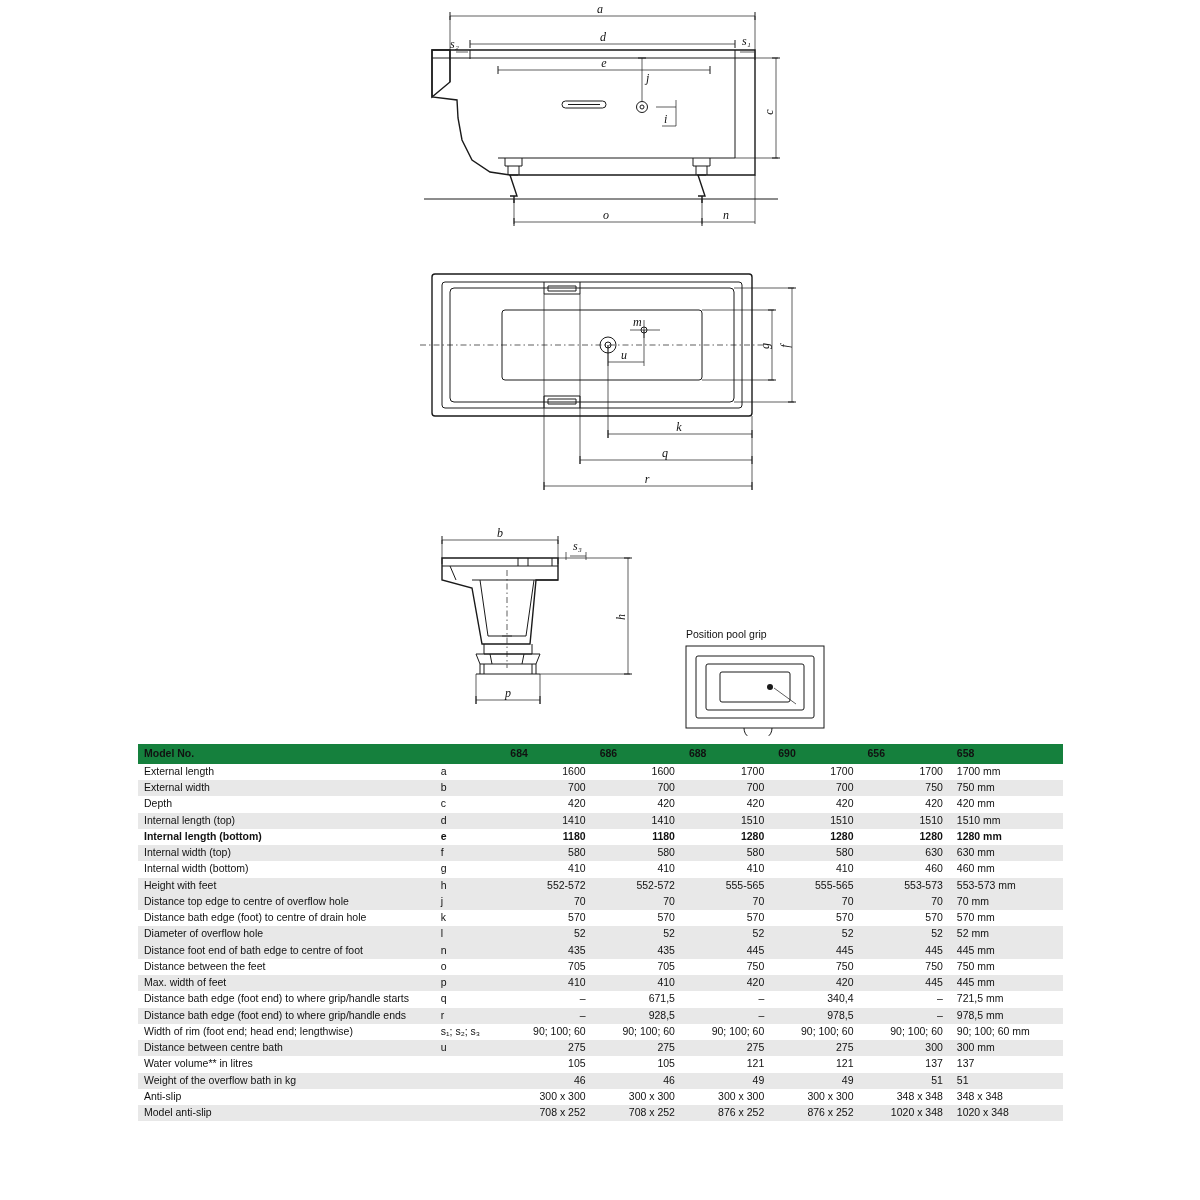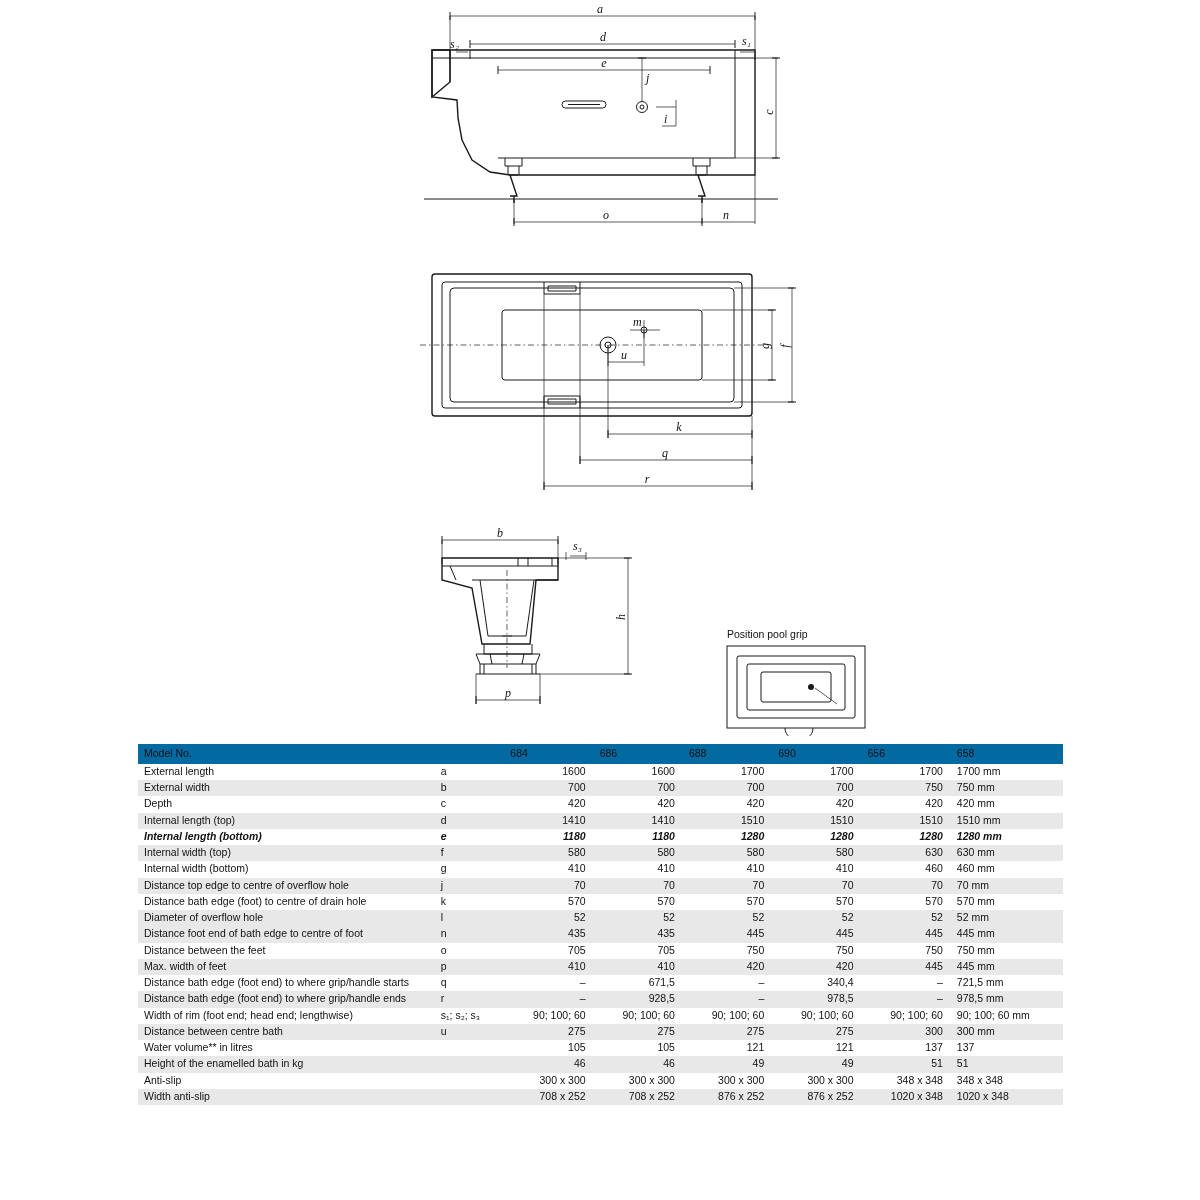--- a/index.html
+++ b/index.html
@@ -57,26 +57,26 @@
     font-family: "Liberation Sans", sans-serif;
   }
   table.spec td, table.spec th {
     padding: 2px 4px 2.5px 4px;
     line-height: 1.12;
     border: none;
     white-space: nowrap;
   }
   table.spec tr.alt td { background: #e8e8e8; }
   table.spec tr.hdr td {
-    background: #0369a1;
-    font-weight: normal;
+    background: #15803d;
+    font-weight: bold;
     padding-top: 4px;
     padding-bottom: 4px;
   }
-  table.spec tr.bold td { font-weight: bold; font-style: italic; }
+  table.spec tr.bold td { font-weight: bold; }
   .c-name { text-align: left; width: 300px; padding-left: 6px !important; }
   .c-sym  { text-align: left; width: 72px; }
   .c-val  { text-align: right; width: 86px; padding-right: 10px !important; }
   .c-last { text-align: left; width: 110px; padding-right: 8px !important; }
   tr.hdr .c-val, tr.hdr .c-last { text-align: left; }
 </style>
 </head>
 <body>
 
 <div class="page">
@@ -246,21 +246,21 @@
       <text class="lbl-it" x="215" y="99" text-anchor="middle" transform="rotate(-90 215 99)">h</text>
 
       <line class="dim" x1="66" y1="156" x2="66" y2="186"></line>
       <line class="dim" x1="130" y1="156" x2="130" y2="186"></line>
       <line class="dim" x1="66" y1="182" x2="130" y2="182"></line>
       <path class="ln thin" d="M66 178 L66 186 M130 178 L130 186"></path>
       <text class="lbl-it" x="98" y="179" text-anchor="middle">p</text>
     </svg>
   </div>
 
-  <div class="draw" style="left:684px; top:626px;margin-left:41px;">
+  <div class="draw" style="left:684px; top:626px;">
     <svg width="180" height="110" viewBox="0 0 180 110">
       <rect class="ln thin" x="2" y="20" width="138" height="82" fill="#ffffff"></rect>
       <rect class="ln thin" x="12" y="30" width="118" height="62" rx="2" fill="#ffffff"></rect>
       <rect class="ln thin" x="22" y="38" width="98" height="46" rx="2" fill="#ffffff"></rect>
       <rect class="ln thin" x="36" y="46" width="70" height="30" rx="2" fill="#ffffff"></rect>
       <circle cx="86" cy="61" r="3" fill="#1a1a1a"></circle>
       <path class="ln thin" d="M60 102 C60 118, 88 118, 88 102" fill="#ffffff"></path>
       <path class="dim" d="M90 62 L112 78"></path>
       <text class="boxlabel" x="2" y="12">Position pool grip</text>
     </svg>
@@ -343,20 +343,30 @@
             <td class="c-name">Internal width (bottom)</td>
             <td class="c-sym">g</td>
             <td class="c-val">410</td>
             <td class="c-val">410</td>
             <td class="c-val">410</td>
             <td class="c-val">410</td>
             <td class="c-val">460</td>
             <td class="c-last">460 mm</td>
           </tr>
           <tr class="alt">
+            <td class="c-name">Height with feet</td>
+            <td class="c-sym">h</td>
+            <td class="c-val">552-572</td>
+            <td class="c-val">552-572</td>
+            <td class="c-val">555-565</td>
+            <td class="c-val">555-565</td>
+            <td class="c-val">553-573</td>
+            <td class="c-last">553-573 mm</td>
+          </tr>
+          <tr class="alt">
             <td class="c-name">Distance top edge to centre of overflow hole</td>
             <td class="c-sym">j</td>
             <td class="c-val">70</td>
             <td class="c-val">70</td>
             <td class="c-val">70</td>
             <td class="c-val">70</td>
             <td class="c-val">70</td>
             <td class="c-last">70 mm</td>
           </tr>
           <tr>
@@ -453,41 +463,41 @@
             <td class="c-name">Water volume** in litres</td>
             <td class="c-sym"></td>
             <td class="c-val">105</td>
             <td class="c-val">105</td>
             <td class="c-val">121</td>
             <td class="c-val">121</td>
             <td class="c-val">137</td>
             <td class="c-last">137</td>
           </tr>
           <tr class="alt">
-            <td class="c-name">Height of the enamelled bath in kg</td>
+            <td class="c-name">Weight of the overflow bath in kg</td>
             <td class="c-sym"></td>
             <td class="c-val">46</td>
             <td class="c-val">46</td>
             <td class="c-val">49</td>
             <td class="c-val">49</td>
             <td class="c-val">51</td>
             <td class="c-last">51</td>
           </tr>
           <tr>
             <td class="c-name">Anti-slip</td>
             <td class="c-sym"></td>
             <td class="c-val">300 x 300</td>
             <td class="c-val">300 x 300</td>
             <td class="c-val">300 x 300</td>
             <td class="c-val">300 x 300</td>
             <td class="c-val">348 x 348</td>
             <td class="c-last">348 x 348</td>
           </tr>
           <tr class="alt">
-            <td class="c-name">Width anti-slip</td>
+            <td class="c-name">Model anti-slip</td>
             <td class="c-sym"></td>
             <td class="c-val">708 x 252</td>
             <td class="c-val">708 x 252</td>
             <td class="c-val">876 x 252</td>
             <td class="c-val">876 x 252</td>
             <td class="c-val">1020 x 348</td>
             <td class="c-last">1020 x 348</td>
           </tr>
         </tbody>
     </table>

